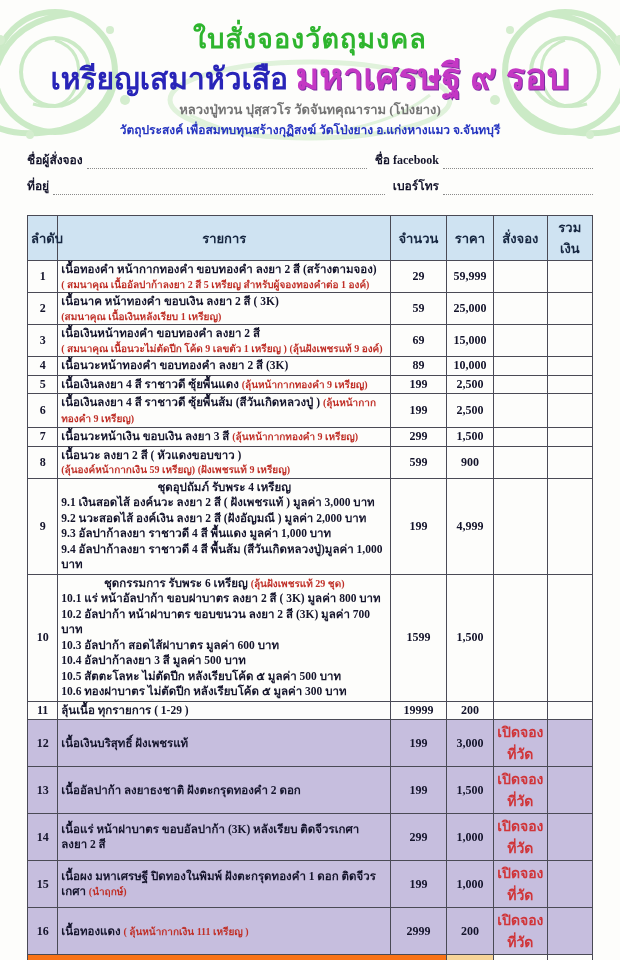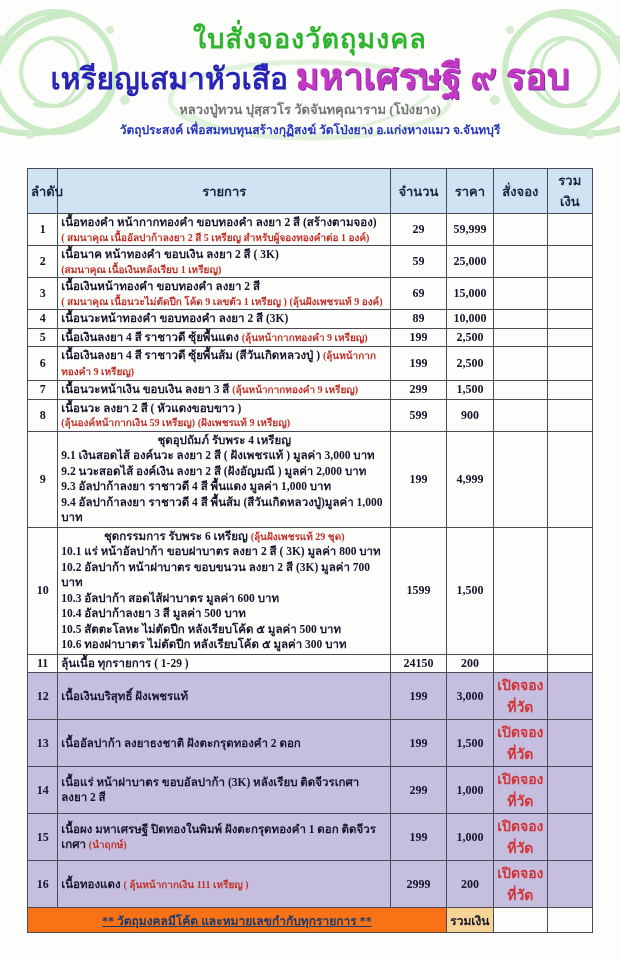--- a/index.html
+++ b/index.html
@@ -94,20 +94,34 @@
 
     <div class="title1">ใบสั่งจองวัตถุมงคล</div>
     <div class="title2">
       <span class="t-blue">เหรียญเสมาหัวเสือ</span>
       <span class="t-magenta">มหาเศรษฐี ๙ รอบ</span>
     </div>
     <div class="title3">หลวงปู่ทวน ปุสฺสวโร วัดจันทคุณาราม (โป่งยาง)</div>
     <div class="title4">วัตถุประสงค์  เพื่อสมทบทุนสร้างกุฏิสงฆ์ วัดโป่งยาง อ.แก่งหางแมว จ.จันทบุรี</div>
   </div>
 
+  <div class="fields">
+    <div class="f-row">
+      <span class="f-label">ชื่อผู้สั่งจอง</span>
+      <span class="dots"></span>
+      <span class="f-label" style="padding-left:8px;">ชื่อ facebook</span>
+      <span class="dots short"></span>
+    </div>
+    <div class="f-row">
+      <span class="f-label">ที่อยู่</span>
+      <span class="dots"></span>
+      <span class="f-label" style="padding-left:8px;">เบอร์โทร</span>
+      <span class="dots short"></span>
+    </div>
+  </div>
 
   <table class="order">
     <colgroup>
       <col class="c-no">
         <col class="c-item">
         <col class="c-qty">
       <col class="c-price">
         <col class="c-book">
         <col class="c-total">
     </colgroup>
@@ -234,21 +248,21 @@
           <td class="qty">1599</td>
           <td class="price">1,500</td>
           <td class="book"></td>
           <td></td>
         </tr>
         <tr class="row">
           <td class="no">11</td>
           <td class="item">
             <span class="ln"><span>ลุ้นเนื้อ ทุกรายการ ( 1-29 )</span></span>
           </td>
-          <td class="qty">24150</td>
+          <td class="qty">19999</td>
           <td class="price">200</td>
           <td class="book"></td>
           <td></td>
         </tr>
         <tr class="row hl">
           <td class="no">12</td>
           <td class="item">
             <span class="ln"><span>เนื้อเงินบริสุทธิ์ ฝังเพชรแท้</span></span>
           </td>
           <td class="qty">199</td>

